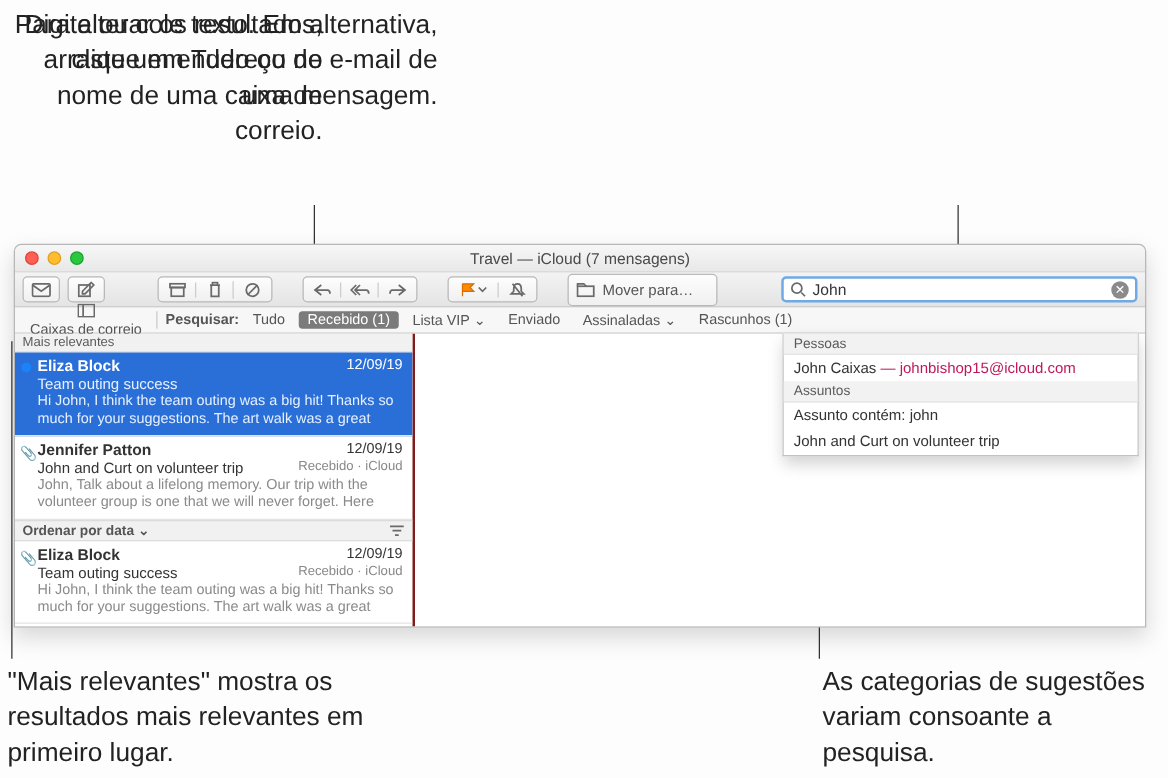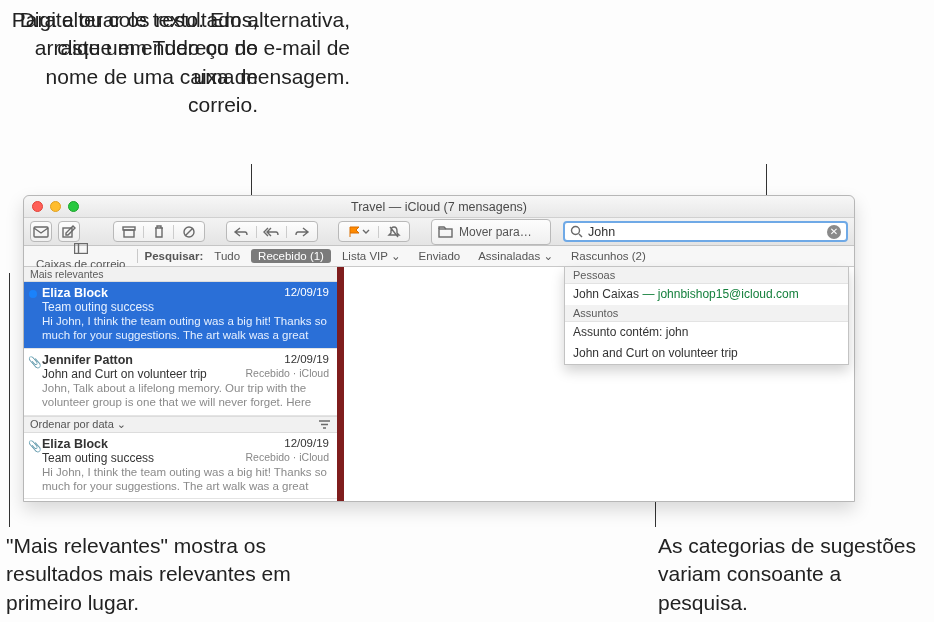--- a/index.html
+++ b/index.html
@@ -1,20 +1,20 @@
 <!DOCTYPE html>
 <html><head>
 <meta charset="utf-8">
 <style>
   * { box-sizing: border-box; margin: 0; padding: 0; font-family: -apple-system, "Helvetica Neue", Arial, sans-serif; }
   body { background: #fdfdfd; width: 934px; height: 622px; position: relative; overflow: hidden; }
   .callout { position: absolute; font-size: 21px; color: #222; line-height: 1.35; }
   .callout.right { text-align: right; }
   .leader { position: absolute; background: #333; }
-  .window { position: absolute; left: 23px; top: 195px; width: 832px; background: #ececec; border: 1px solid #b7b7b7; border-radius: 6px 6px 0 0; box-shadow: 0 8px 18px rgba(0,0,0,0.15); }
+  .window { position: absolute; left: 11px; top: 195px; width: 906px; background: #ececec; border: 1px solid #b7b7b7; border-radius: 6px 6px 0 0; box-shadow: 0 8px 18px rgba(0,0,0,0.15); }
   .titlebar { height: 22px; display: flex; align-items: center; justify-content: center; position: relative; border-bottom: 1px solid #d0d0d0; background: linear-gradient(#f7f7f7,#e8e8e8); border-radius: 6px 6px 0 0; }
   .traffic { position: absolute; left: 8px; top: 5px; display: flex; gap: 7px; }
   .traffic span { width: 11px; height: 11px; border-radius: 50%; display: block; }
   .dot-red { background:#ff5f57;border:1px solid #e24238;} .dot-yellow{background:#ffbd2e;border:1px solid #dfa022;} .dot-green{background:#28c940;border:1px solid #1ba42b;}
   .title { font-size: 12.5px; color: #4a4a4a; }
   .toolbar { height: 28px; display:flex; align-items:center; padding: 0 6px; gap: 6px; background: linear-gradient(#f3f3f3,#e4e4e4); border-bottom: 1px solid #c5c5c5;}
   .tbtn, .tbtngrp { height: 21px; background: linear-gradient(#fdfdfd,#f0f0f0); border:1px solid #b9b9b9; border-radius:4px; display:flex; align-items:center; justify-content:center; color:#555; font-size:12px;}
   .tbtn { width: 30px; }
   .tbtngrp { display:flex; }
   .tbtngrp .seg { width:30px; display:flex;align-items:center;justify-content:center; border-right:1px solid #ccc;}
@@ -23,39 +23,39 @@
   .spacer { flex: 1; }
   .searchwrap { flex: 0 0 285px; height: 21px; border:2px solid #6fa9e6; border-radius: 4px; background: #fff; display:flex; align-items:center; padding: 0 5px; gap:5px; position: relative;}
   .searchwrap input { border:none; outline:none; flex:1; font-size:12.5px; color:#333; background:transparent;}
   .clearx { width:14px;height:14px;border-radius:50%;background:#8a8a8a;color:#fff;font-size:10px;display:flex;align-items:center;justify-content:center;}
   .favbar { height: 21px; background:#f7f7f7; border-bottom:1px solid #c9c9c9; display:flex; align-items:center; font-size:11.5px; color:#555; padding: 0 6px; gap:4px;}
   .mbbtn { display:flex;align-items:center;gap:4px; padding:1px 6px; border-radius:3px;flex-direction:column;}
   .favdiv { width:1px; height:14px; background:#c9c9c9; margin: 0 2px;}
   .scope { padding: 1px 7px; border-radius:3px; }
   .scope.active { background:#7b7b7b; color:#fff; }
   .content { display:flex; height: 234px; }
-  .msglist { width: 320px; border-right:7px solid #7f1d1d; background:#fff; overflow:hidden; font-size:12px;}
+  .msglist { width: 320px; border-right:2px solid #7f1d1d; background:#fff; overflow:hidden; font-size:12px;}
   .grouphdr { background:#f1f1f1; border-bottom:1px solid #dcdcdc; padding: 1px 6px; font-size:10.5px; color:#5a5a5a;}
   .msg { border-bottom:1px solid #e4e4e4; padding: 4px 8px 5px 18px; position:relative; color:#333;}
   .msg .unread { position:absolute; left:5px; top:8px; width:8px;height:8px;border-radius:50%; background:#1a82fb;}
   .msg .clip { position:absolute; left:4px; top:7px; color:#888; font-size:11px;}
   .msg.selected { background:#2a6fd7; color:#fff; }
   .msg.selected .preview, .msg.selected .meta, .msg.selected .sub { color: #e6f0ff; }
   .row1 { display:flex; justify-content:space-between; }
   .sender { font-weight:600; font-size:12.5px;}
   .date { font-size:11.5px; }
   .sub { font-size:12px; }
   .meta { font-size:10.5px; color:#888; float:right;}
   .preview { font-size:11.5px; color:#8a8a8a; line-height:1.25; max-height: 2.5em; overflow:hidden;}
-  .sortbar { background:#f1f1f1; border-top:1px solid #dcdcdc;border-bottom:1px solid #dcdcdc; padding:1px 6px; font-size:11px; color:#555; display:flex; justify-content:space-between; align-items:center;}
+  .sortbar { background:#f1f1f1; border-top:1px solid #dcdcdc;border-bottom:1px solid #dcdcdc; padding:1px 6px; font-size:11px; color:#555; display:flex; justify-content:space-between; align-items:center;font-weight:bold;}
   .rightpane { flex:1; background:#fff; position:relative;}
   .suggest { position:absolute; right:5px; top:71px; width:285px; background:#fff; border:1px solid #c3c3c3; border-top:none; box-shadow:0 6px 12px rgba(0,0,0,0.18); font-size:12px; color:#333;}
   .sughdr { background:#f2f2f2; padding:2px 8px; font-size:11px; color:#5b5b5b; border-bottom:1px solid #e3e3e3;}
   .sugitem { padding:3px 8px 4px 8px; }
-  .sugitem .sec { color:#15803d;}
+  .sugitem .sec { color:#be185d;}
   svg { display:block; }
   .ico { stroke:#6a6a6a; stroke-width:1.4; fill:none; }
 </style>
 </head>
 <body>
 
 <div class="callout right" style="left:0;top:6px;width:258px;">Para alterar os resultados, clique em Tudo ou no nome de uma caixa de correio.</div>
 <div class="callout right" style="left:418;top:6px;width:350px;">Digite ou cole texto. Em alternativa, arraste um endereço de e-mail de uma mensagem.</div>
 <div class="callout" style="left:6px;top:532px;width:320px;">"Mais relevantes" mostra os resultados mais relevantes em primeiro lugar.</div>
 <div class="callout" style="left:658px;top:532px;width:275px;">As categorias de sugestões variam consoante a pesquisa.</div>
@@ -169,21 +169,21 @@
         </svg>
       <span>Caixas de correio</span>
     </div>
     <div class="favdiv"></div>
     <span style="font-weight:600;">Pesquisar:</span>
     <span class="scope">Tudo</span>
     <span class="scope active">Recebido (1)</span>
     <span class="scope"><span>Lista VIP</span> <span>⌄</span></span>
     <span class="scope">Enviado</span>
     <span class="scope"><span>Assinaladas</span> <span>⌄</span></span>
-    <span class="scope">Rascunhos (2)</span>
+    <span class="scope">Rascunhos (1)</span>
   </div>
 
   <div class="content">
     <div class="msglist">
       <div class="grouphdr">Mais relevantes</div>
 
       <div class="msg selected">
         <span class="unread"></span>
         <div class="row1">
             <span class="sender">Eliza Block</span>

